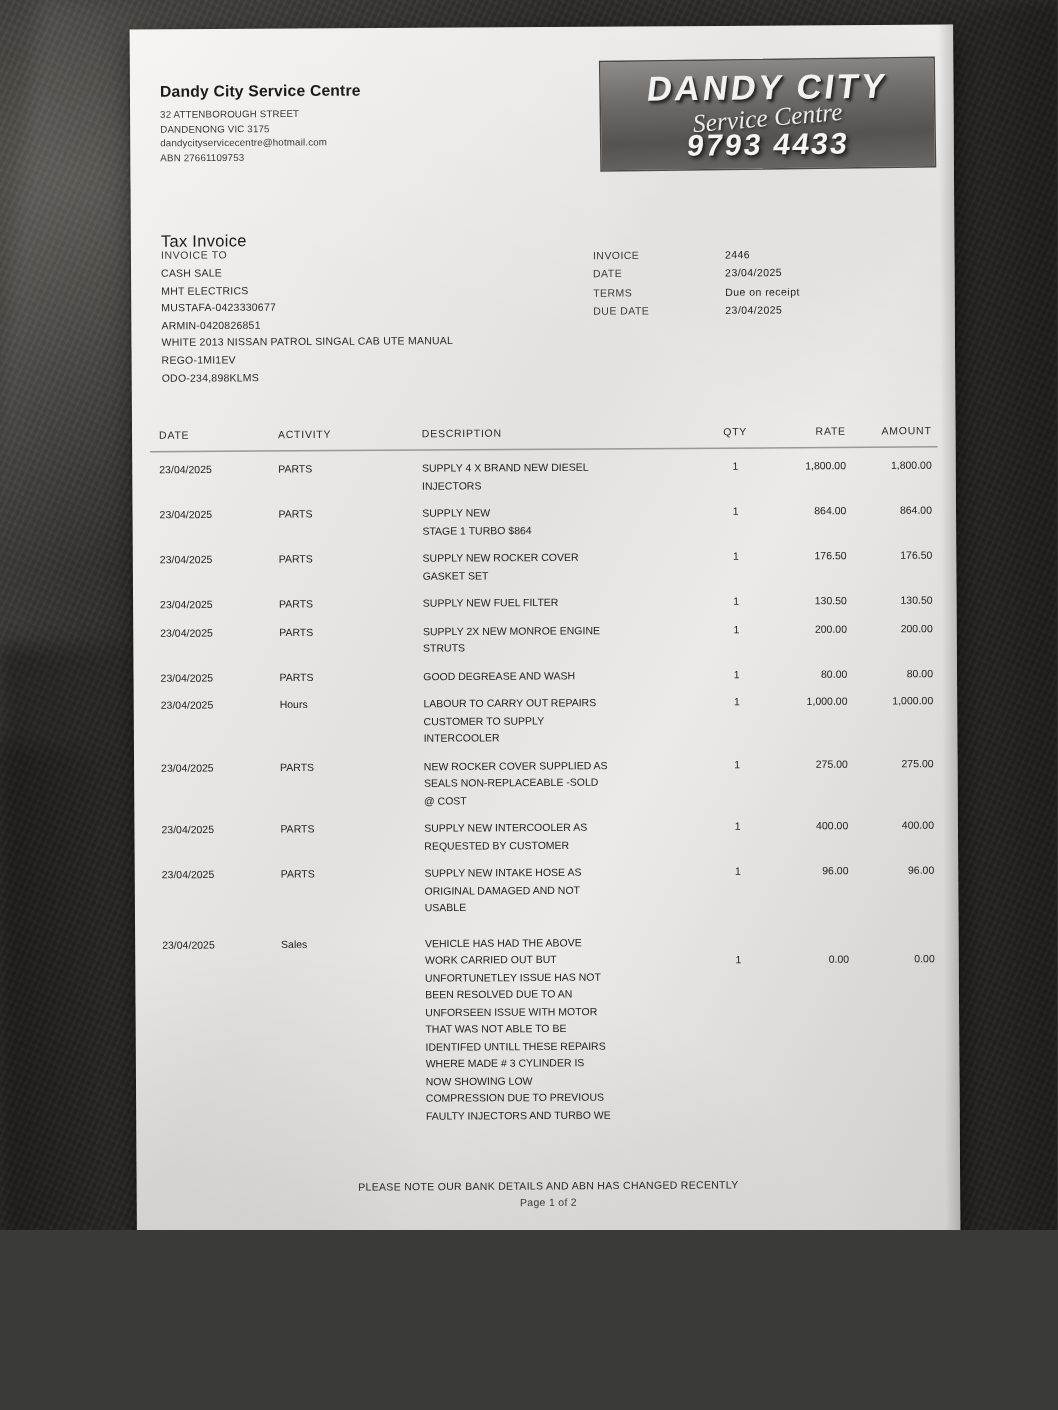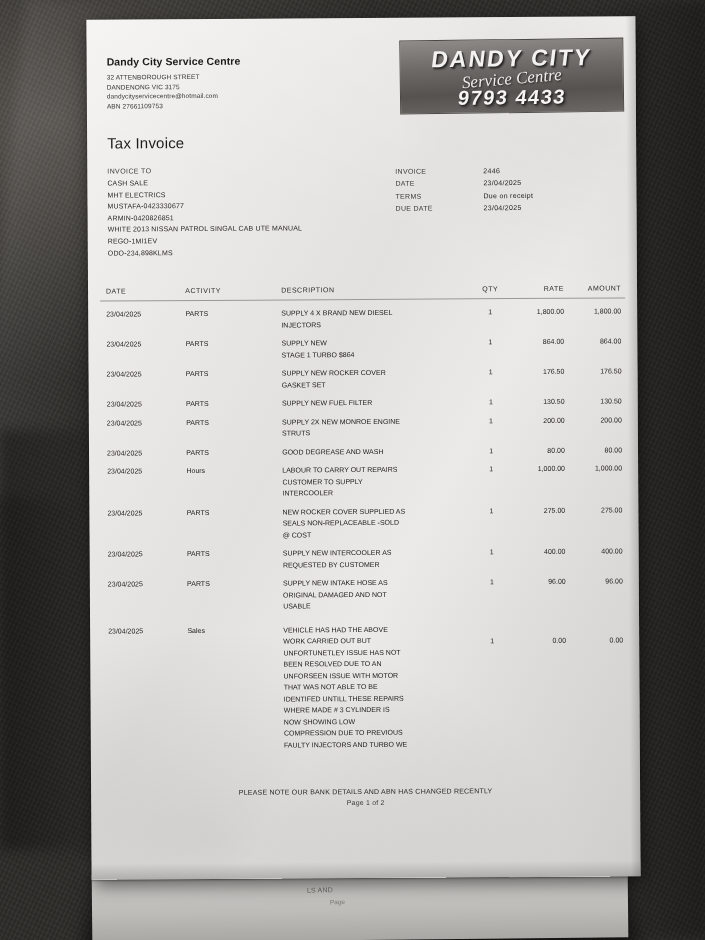--- a/index.html
+++ b/index.html
@@ -11,21 +11,21 @@
     height: 940px;
     overflow: hidden;
     font-family: "Liberation Sans", sans-serif;
     background: #3a3a38;
   }
 
   
   #scene {
     position: relative;
     width: 705px;
-    height: 940px;
+    height: 820px;
     background:
       radial-gradient(ellipse 360px 260px at 50px 120px, #56534e 0%, #3c3a36 60%, #2d2b28 100%),
       radial-gradient(ellipse 420px 300px at 640px 760px, #4a4641 0%, #343230 70%, #262422 100%),
       linear-gradient(160deg, #4b4742 0%, #3a3834 28%, #2e2c29 58%, #403d38 82%, #2a2826 100%);
     overflow: hidden;
   }
   #scene:before {
     content: "";
     position: absolute;
     inset: 0;
@@ -175,22 +175,22 @@
     letter-spacing: 1.5px;
     color: #f6f5f3;
     text-shadow: 1px 1px 0 #2d2b29, 2px 2px 3px rgba(0,0,0,0.65);
     white-space: nowrap;
   }
 
   
   #doc-title {
     position: absolute;
     left: 20px;
-    top: 115px;
-    font-size: 15px;
+    top: 136px;
+    font-size: 11px;
     color: #1d1b1a;
     letter-spacing: 0.2px;
   }
 
   
   #bill-to {
     position: absolute;
     left: 20px;
     top: 148px;
     width: 280px;

